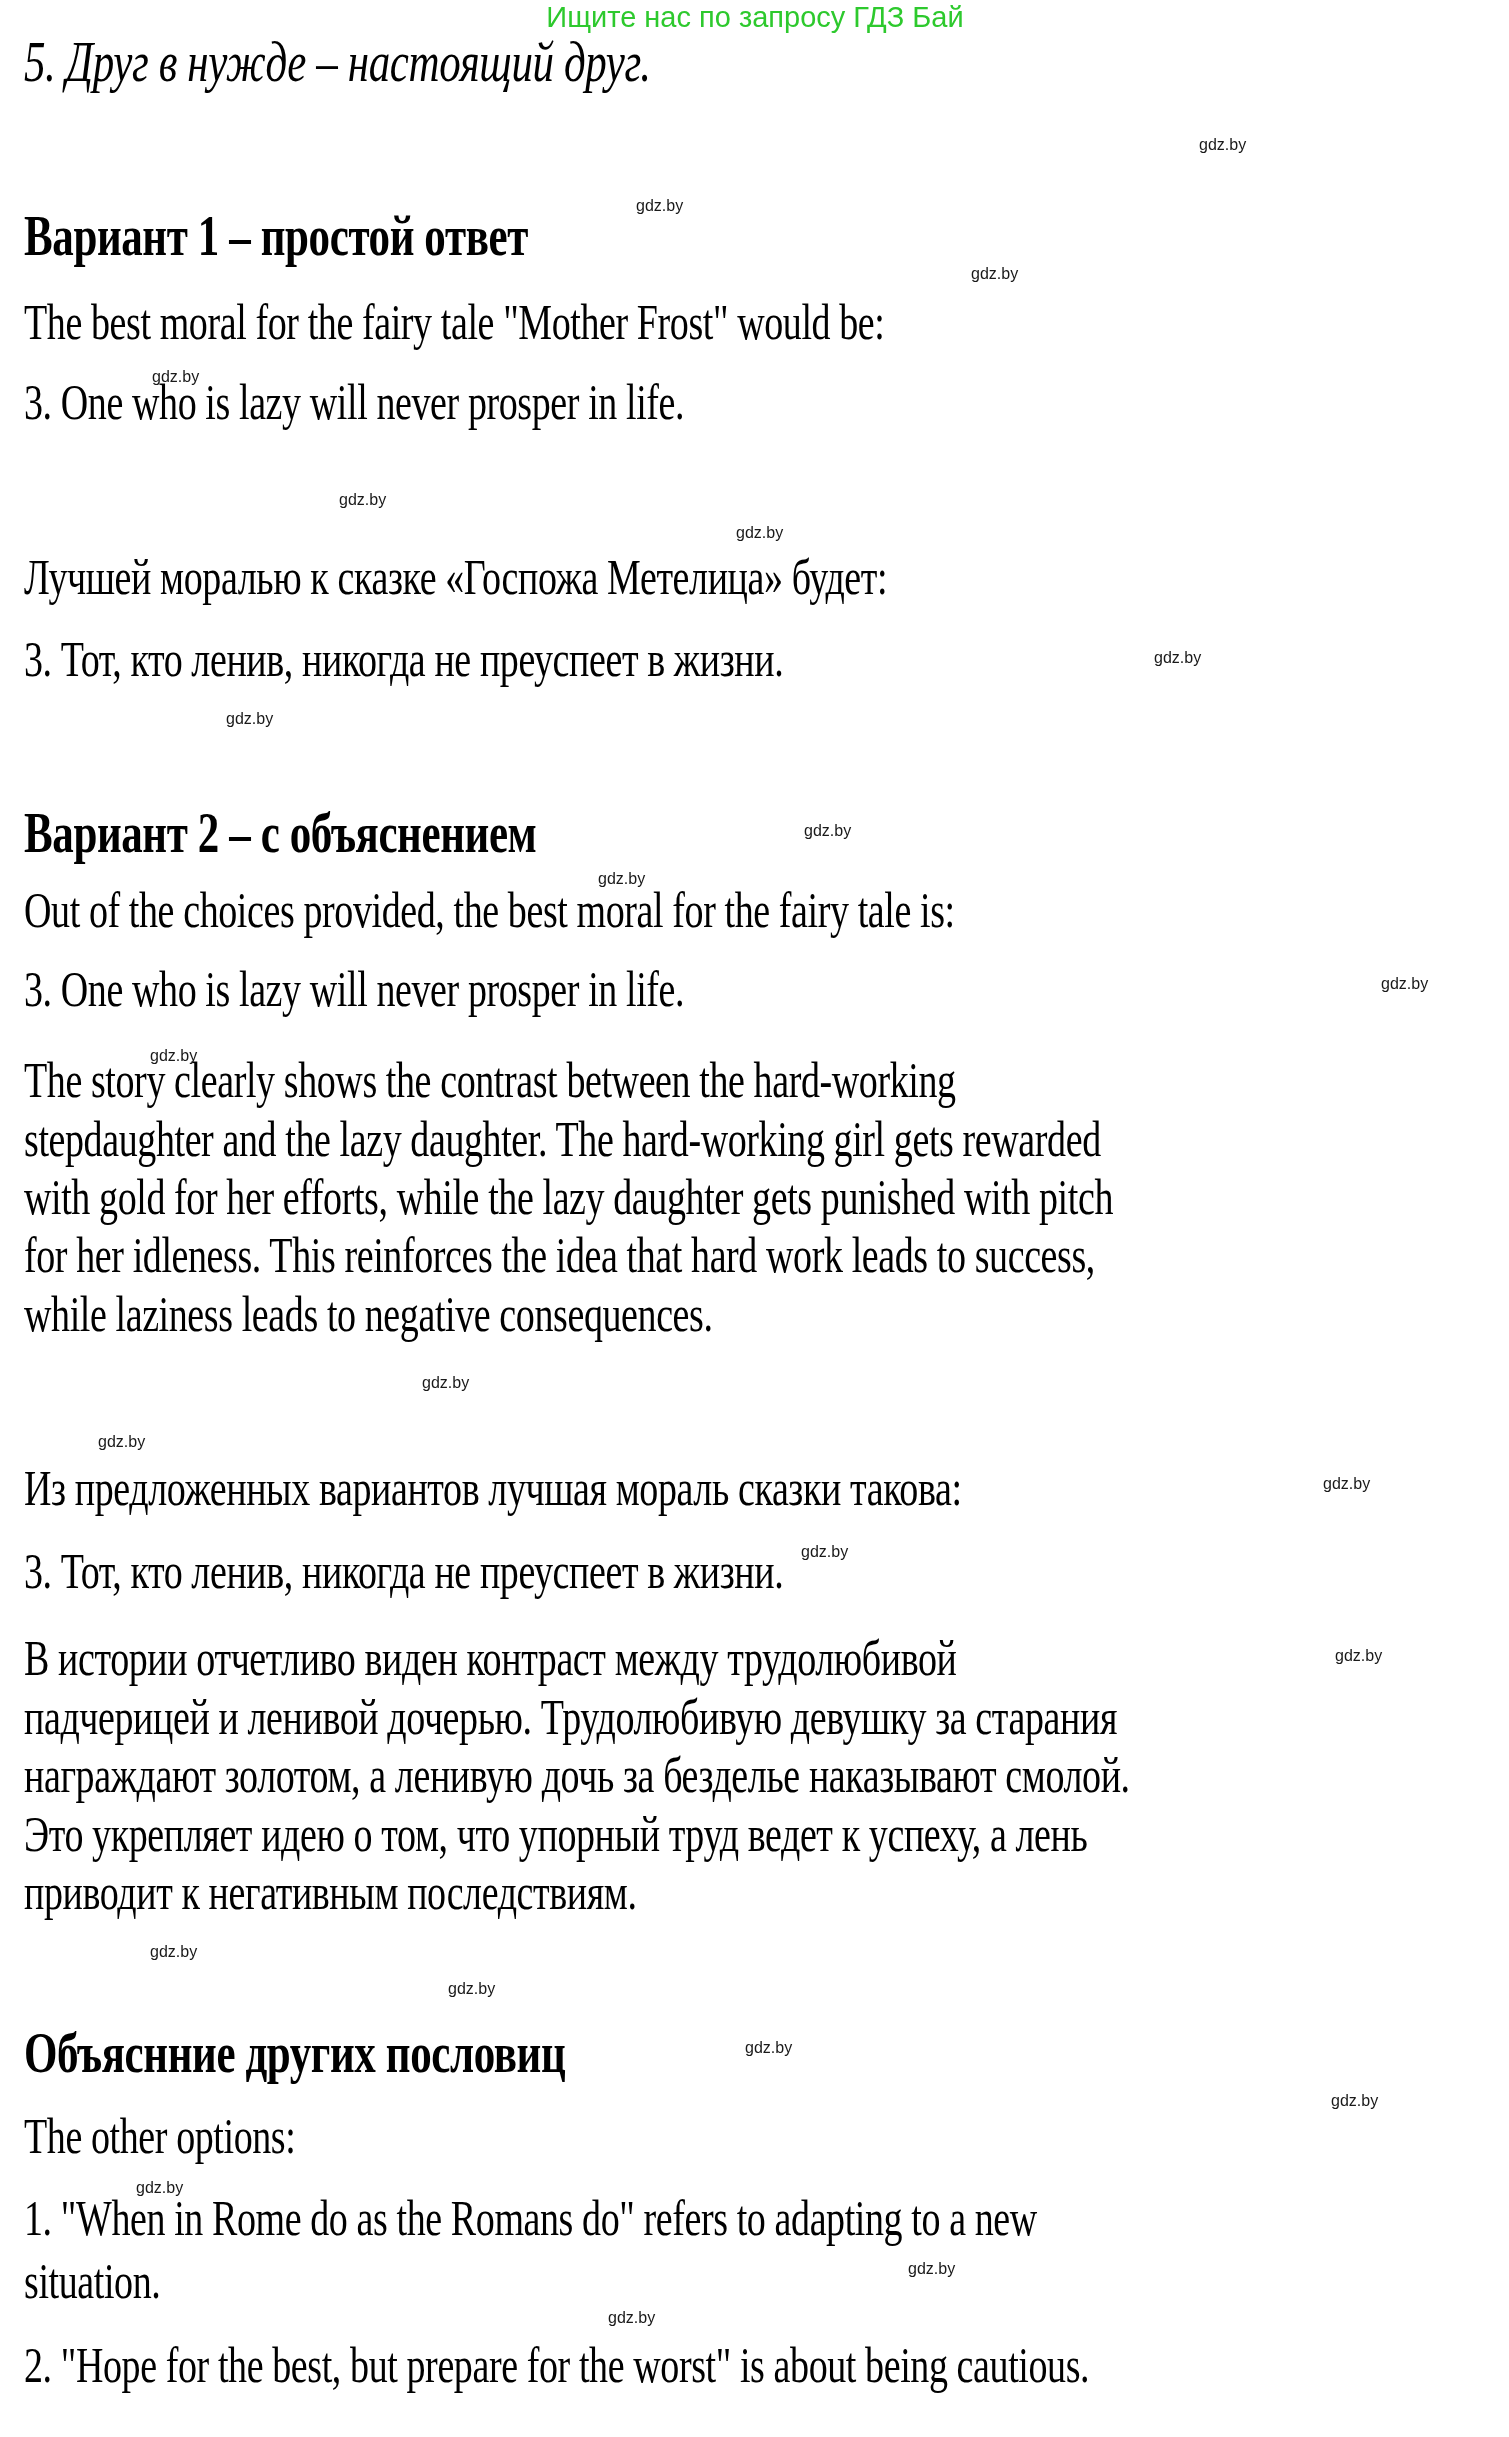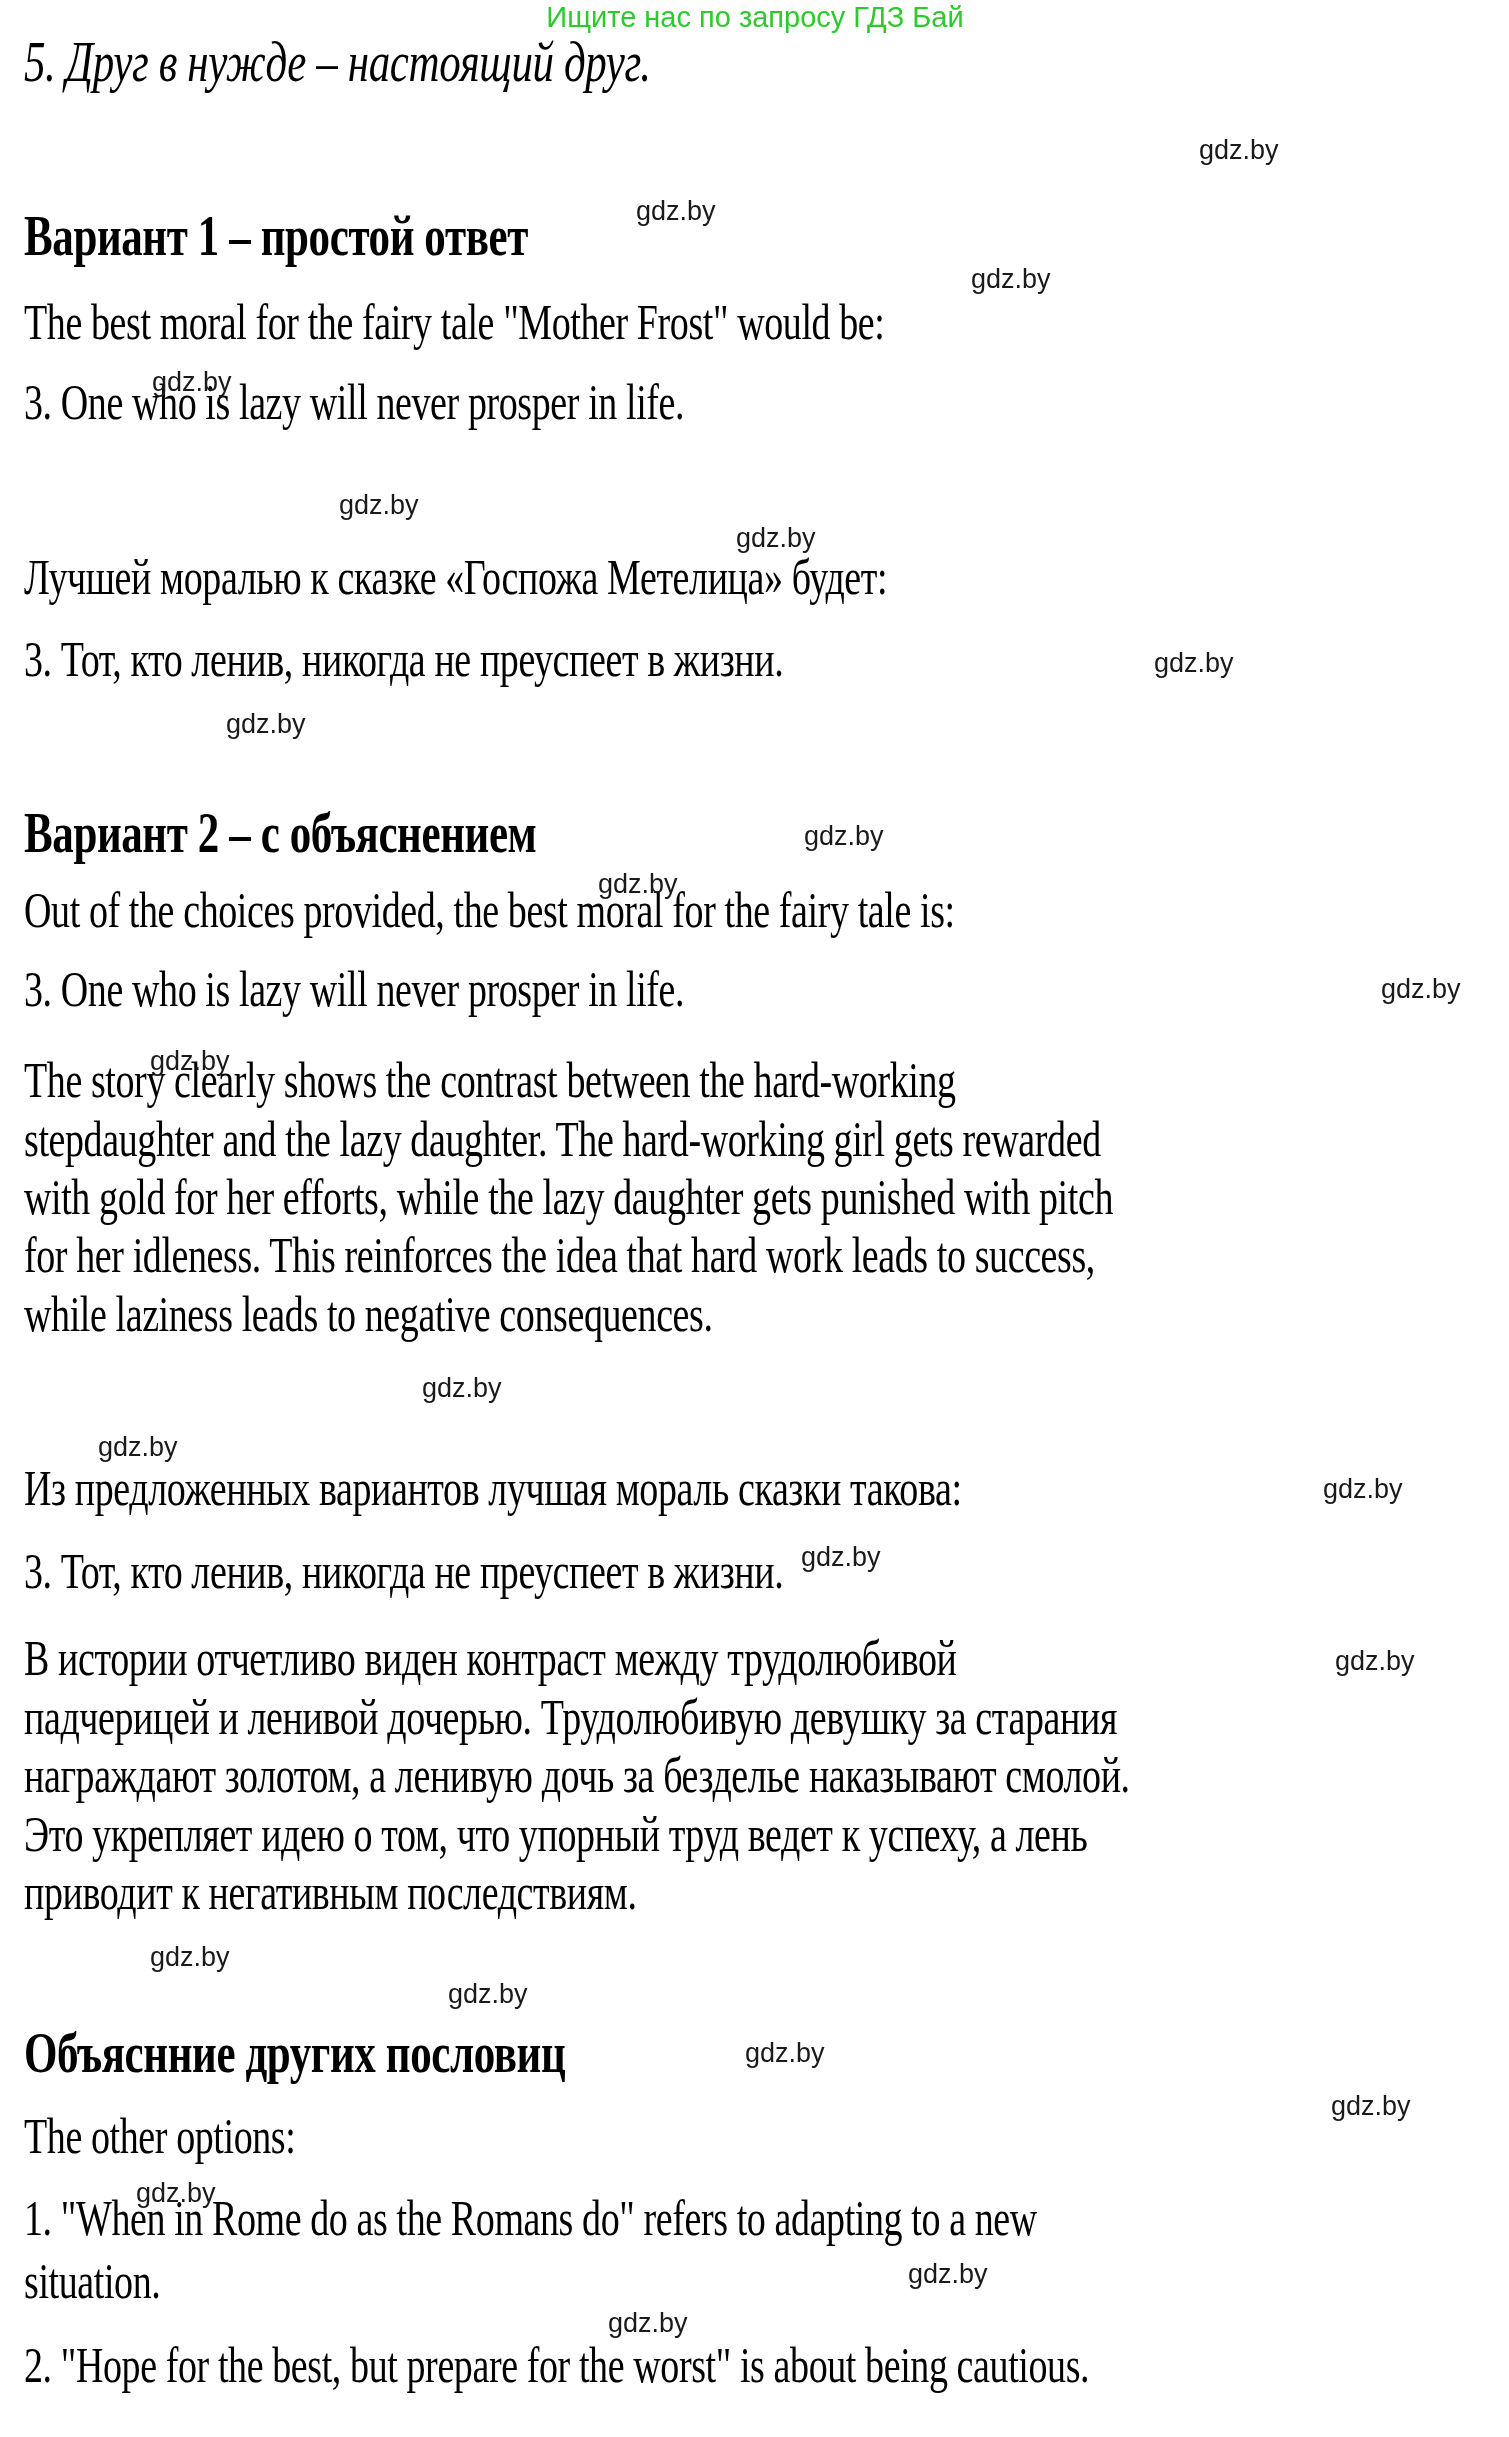--- a/index.html
+++ b/index.html
@@ -24,21 +24,21 @@
     transform-origin: 0 0;
     letter-spacing: -0.4px;
   }
   .h { font-weight: bold; font-size: 43px; }
   .title { font-style: italic; font-size: 43px; }
 
   
   .wm {
     position: absolute;
     font-family: "Liberation Sans", "DejaVu Sans", sans-serif;
-    font-size: 27px;
+    font-size: 16px;
     line-height: 1.1;
     color: #1a1a1a;
     white-space: nowrap;
   }
 
   
   .promo-top {
     position: absolute;
     top: 1.6px; left: 0; width: 100%;
     text-align: center;

